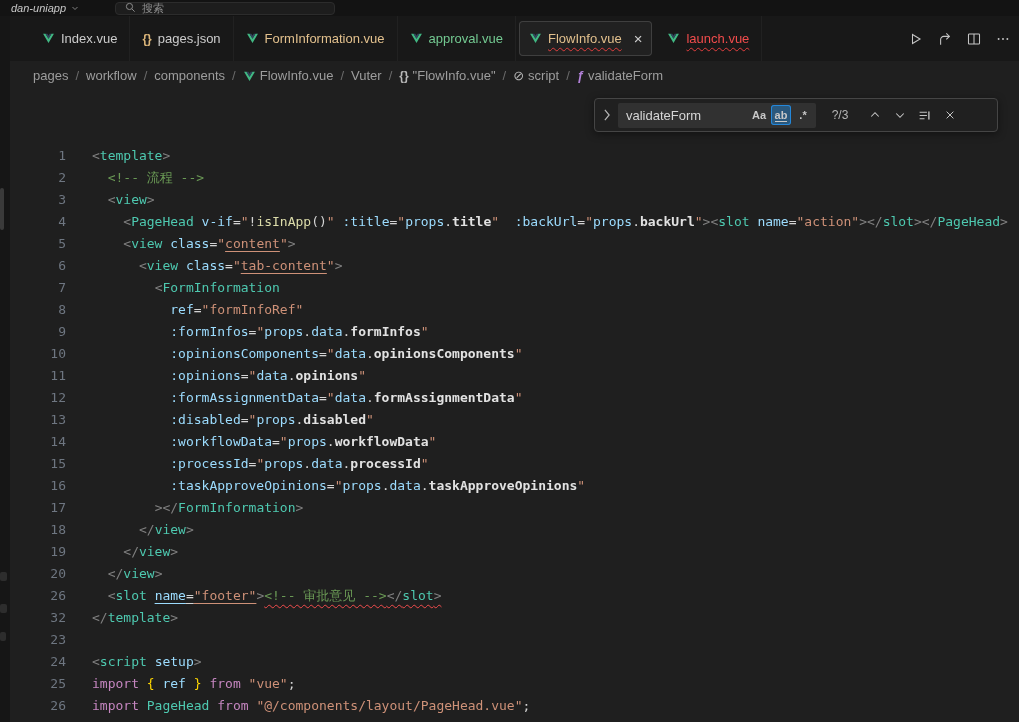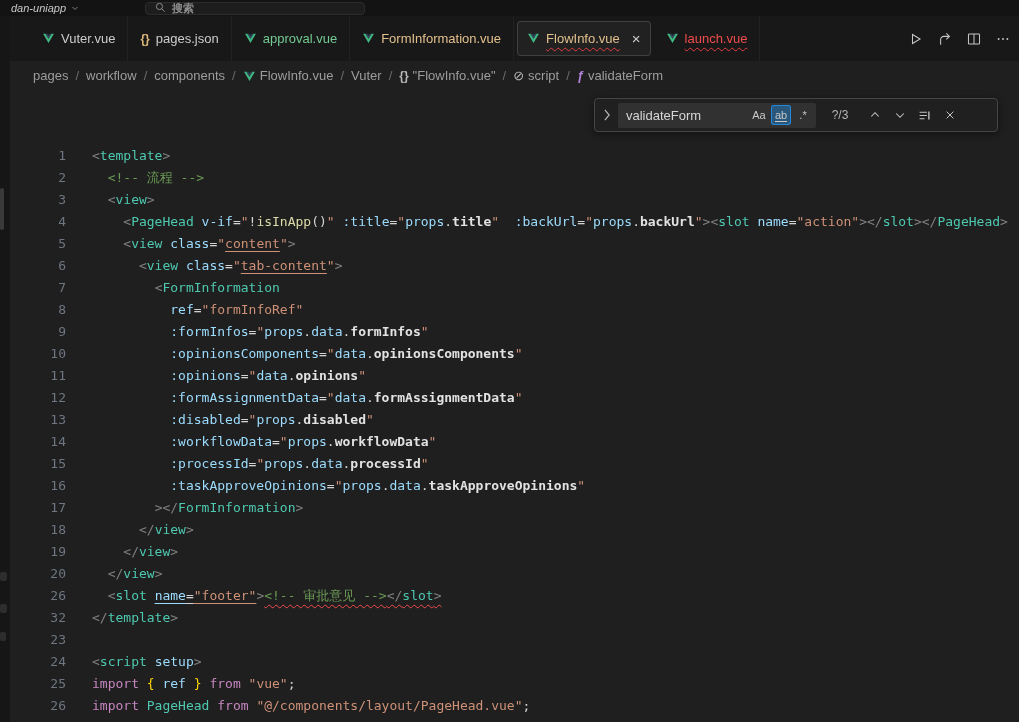--- a/index.html
+++ b/index.html
@@ -4,22 +4,22 @@
 <style>
   * { box-sizing: border-box; }
   html,body { margin:0; padding:0; background:#101010; }
   body { font-family:"Liberation Sans",sans-serif; }
   .app { width:1019px; height:722px; background:#1f1f1f; overflow:hidden; position:relative; color:#cccccc; }
 
   
   .titlebar { height:16px; background:#131313; display:flex; align-items:center; padding-left:5px; overflow:hidden; }
   .workspace { display:flex; align-items:center; gap:5px; color:#c8c8c8; font-size:11px; padding:0 6px; border-radius:3px;font-style:italic; }
   .ws-caret { color:#9a9a9a; display:flex; }
-  .command-center { display:flex; align-items:center; gap:6px; margin-left:60px; color:#8f8f8f; font-size:11px;
-                    background:#1d1d1d; border:1px solid #2c2c2c; border-radius:4px; height:13px; padding:0 9px; width:220px;font-weight:bold; }
+  .command-center { display:flex; align-items:center; gap:6px; margin-left:30px; color:#8f8f8f; font-size:11px;
+                    background:#1d1d1d; border:1px solid #2c2c2c; border-radius:4px; height:13px; padding:0 9px; width:220px; }
 
   .main { display:flex; height:706px; }
   .sliver { width:10px; background:#161616; position:relative; flex:none; }
   .sl-mark { position:absolute; left:0; background:#3a3a3a; border-radius:2px; }
   .sl1 { top:172px; width:4px; height:42px; }
   .sl2 { top:556px; width:7px; height:9px; background:#2d2d2d; }
   .sl3 { top:588px; width:7px; height:9px; background:#2d2d2d; }
   .sl4 { top:616px; width:6px; height:9px; background:#2d2d2d; }
   .content { flex:1; display:flex; flex-direction:column; min-width:0; }
 
@@ -46,21 +46,21 @@
 
   
   .editor { position:relative; flex:1; background:#1f1f1f; overflow:hidden; }
 
   
   .find { position:absolute; top:9px; right:21px; width:404px; height:34px; background:#202020; border:1px solid #454545; border-radius:4px;
           box-shadow:0 2px 8px rgba(0,0,0,.45); display:flex; align-items:center; gap:4px; padding:0 5px; z-index:3; }
   .fw-toggle { width:14px; display:flex; justify-content:center; color:#b6b6b6; cursor:pointer; }
   .fw-input { width:198px; height:25px; background:#313131; border-radius:2px; display:flex; align-items:center; }
   .fw-input input { flex:1; min-width:0; background:transparent; border:0; outline:0; color:#d6d6d6; font-size:13px; padding:0 4px 0 8px; font-family:"Liberation Sans",sans-serif; }
-  .fw-opts { display:flex; align-items:center; gap:2px; padding-right:3px; }
+  .fw-opts { display:flex; align-items:center; gap:2px; padding-right:3px;font-weight:bold; }
   .fw-opt { width:20px; height:20px; border-radius:3px; display:flex; align-items:center; justify-content:center; font-size:11px; color:#c8c8c8; cursor:pointer; }
   .fw-opt.ww span { border-bottom:1px solid currentColor; }
   .fw-opt.active { background:rgba(36,137,219,.45); box-shadow: inset 0 0 0 1px #2488db; align-items: center; }
   .fw-count { font-size:12px; color:#b5b5b5; min-width:40px; text-align:center; }
   .fw-btn { width:21px; height:21px; border-radius:3px; display:flex; align-items:center; justify-content:center; color:#c8c8c8; cursor:pointer; }
 
   
   .code { padding-top:56px; font-family:"DejaVu Sans Mono","Liberation Mono",monospace; font-size:13px; line-height:22px; }
   .code-line { display:flex; height:22px; }
   .ln { flex:0 0 56px; text-align:right; color:#6e7681; user-select:none; }
@@ -113,45 +113,45 @@
     <div class="content">
       <div class="tabbar">
         <div class="tabs">
             <div class="tab">
               <span class="tab-icon">
                 <svg width="13" height="13" viewBox="0 0 24 24">
                   <path fill="#41b883" d="M2 3h4.5L12 12.6 17.5 3H22L12 20.5 2 3z"></path>
                   <path fill="#31475e" d="M6.5 3h3.3L12 6.9 14.2 3h3.3L12 12.6 6.5 3z"></path>
                 </svg>
               </span>
-              <span class="tab-label" style="color: rgb(204, 204, 204);">Vuter.vue</span>
+              <span class="tab-label" style="color: rgb(204, 204, 204);">Index.vue</span>
             </div>
             <div class="tab">
               <span class="tab-icon">
                 <span class="ic-json">{}</span>
               </span>
               <span class="tab-label" style="color: rgb(204, 204, 204);">pages.json</span>
             </div>
             <div class="tab">
               <span class="tab-icon">
                 <svg width="13" height="13" viewBox="0 0 24 24">
                   <path fill="#41b883" d="M2 3h4.5L12 12.6 17.5 3H22L12 20.5 2 3z"></path>
                   <path fill="#31475e" d="M6.5 3h3.3L12 6.9 14.2 3h3.3L12 12.6 6.5 3z"></path>
                 </svg>
               </span>
+              <span class="tab-label" style="color: rgb(226, 192, 141);">FormInformation.vue</span>
+            </div>
+            <div class="tab">
+              <span class="tab-icon">
+                <svg width="13" height="13" viewBox="0 0 24 24">
+                  <path fill="#41b883" d="M2 3h4.5L12 12.6 17.5 3H22L12 20.5 2 3z"></path>
+                  <path fill="#31475e" d="M6.5 3h3.3L12 6.9 14.2 3h3.3L12 12.6 6.5 3z"></path>
+                </svg>
+              </span>
               <span class="tab-label" style="color: rgb(115, 201, 145);">approval.vue</span>
-            </div>
-            <div class="tab">
-              <span class="tab-icon">
-                <svg width="13" height="13" viewBox="0 0 24 24">
-                  <path fill="#41b883" d="M2 3h4.5L12 12.6 17.5 3H22L12 20.5 2 3z"></path>
-                  <path fill="#31475e" d="M6.5 3h3.3L12 6.9 14.2 3h3.3L12 12.6 6.5 3z"></path>
-                </svg>
-              </span>
-              <span class="tab-label" style="color: rgb(226, 192, 141);">FormInformation.vue</span>
             </div>
             <div class="tab active">
               <span class="tab-icon">
                 <svg width="13" height="13" viewBox="0 0 24 24">
                   <path fill="#41b883" d="M2 3h4.5L12 12.6 17.5 3H22L12 20.5 2 3z"></path>
                   <path fill="#31475e" d="M6.5 3h3.3L12 6.9 14.2 3h3.3L12 12.6 6.5 3z"></path>
                 </svg>
               </span>
               <span class="tab-label squiggle" style="color: rgb(226, 192, 141);">FlowInfo.vue</span>
               <span class="tab-close">×</span>

